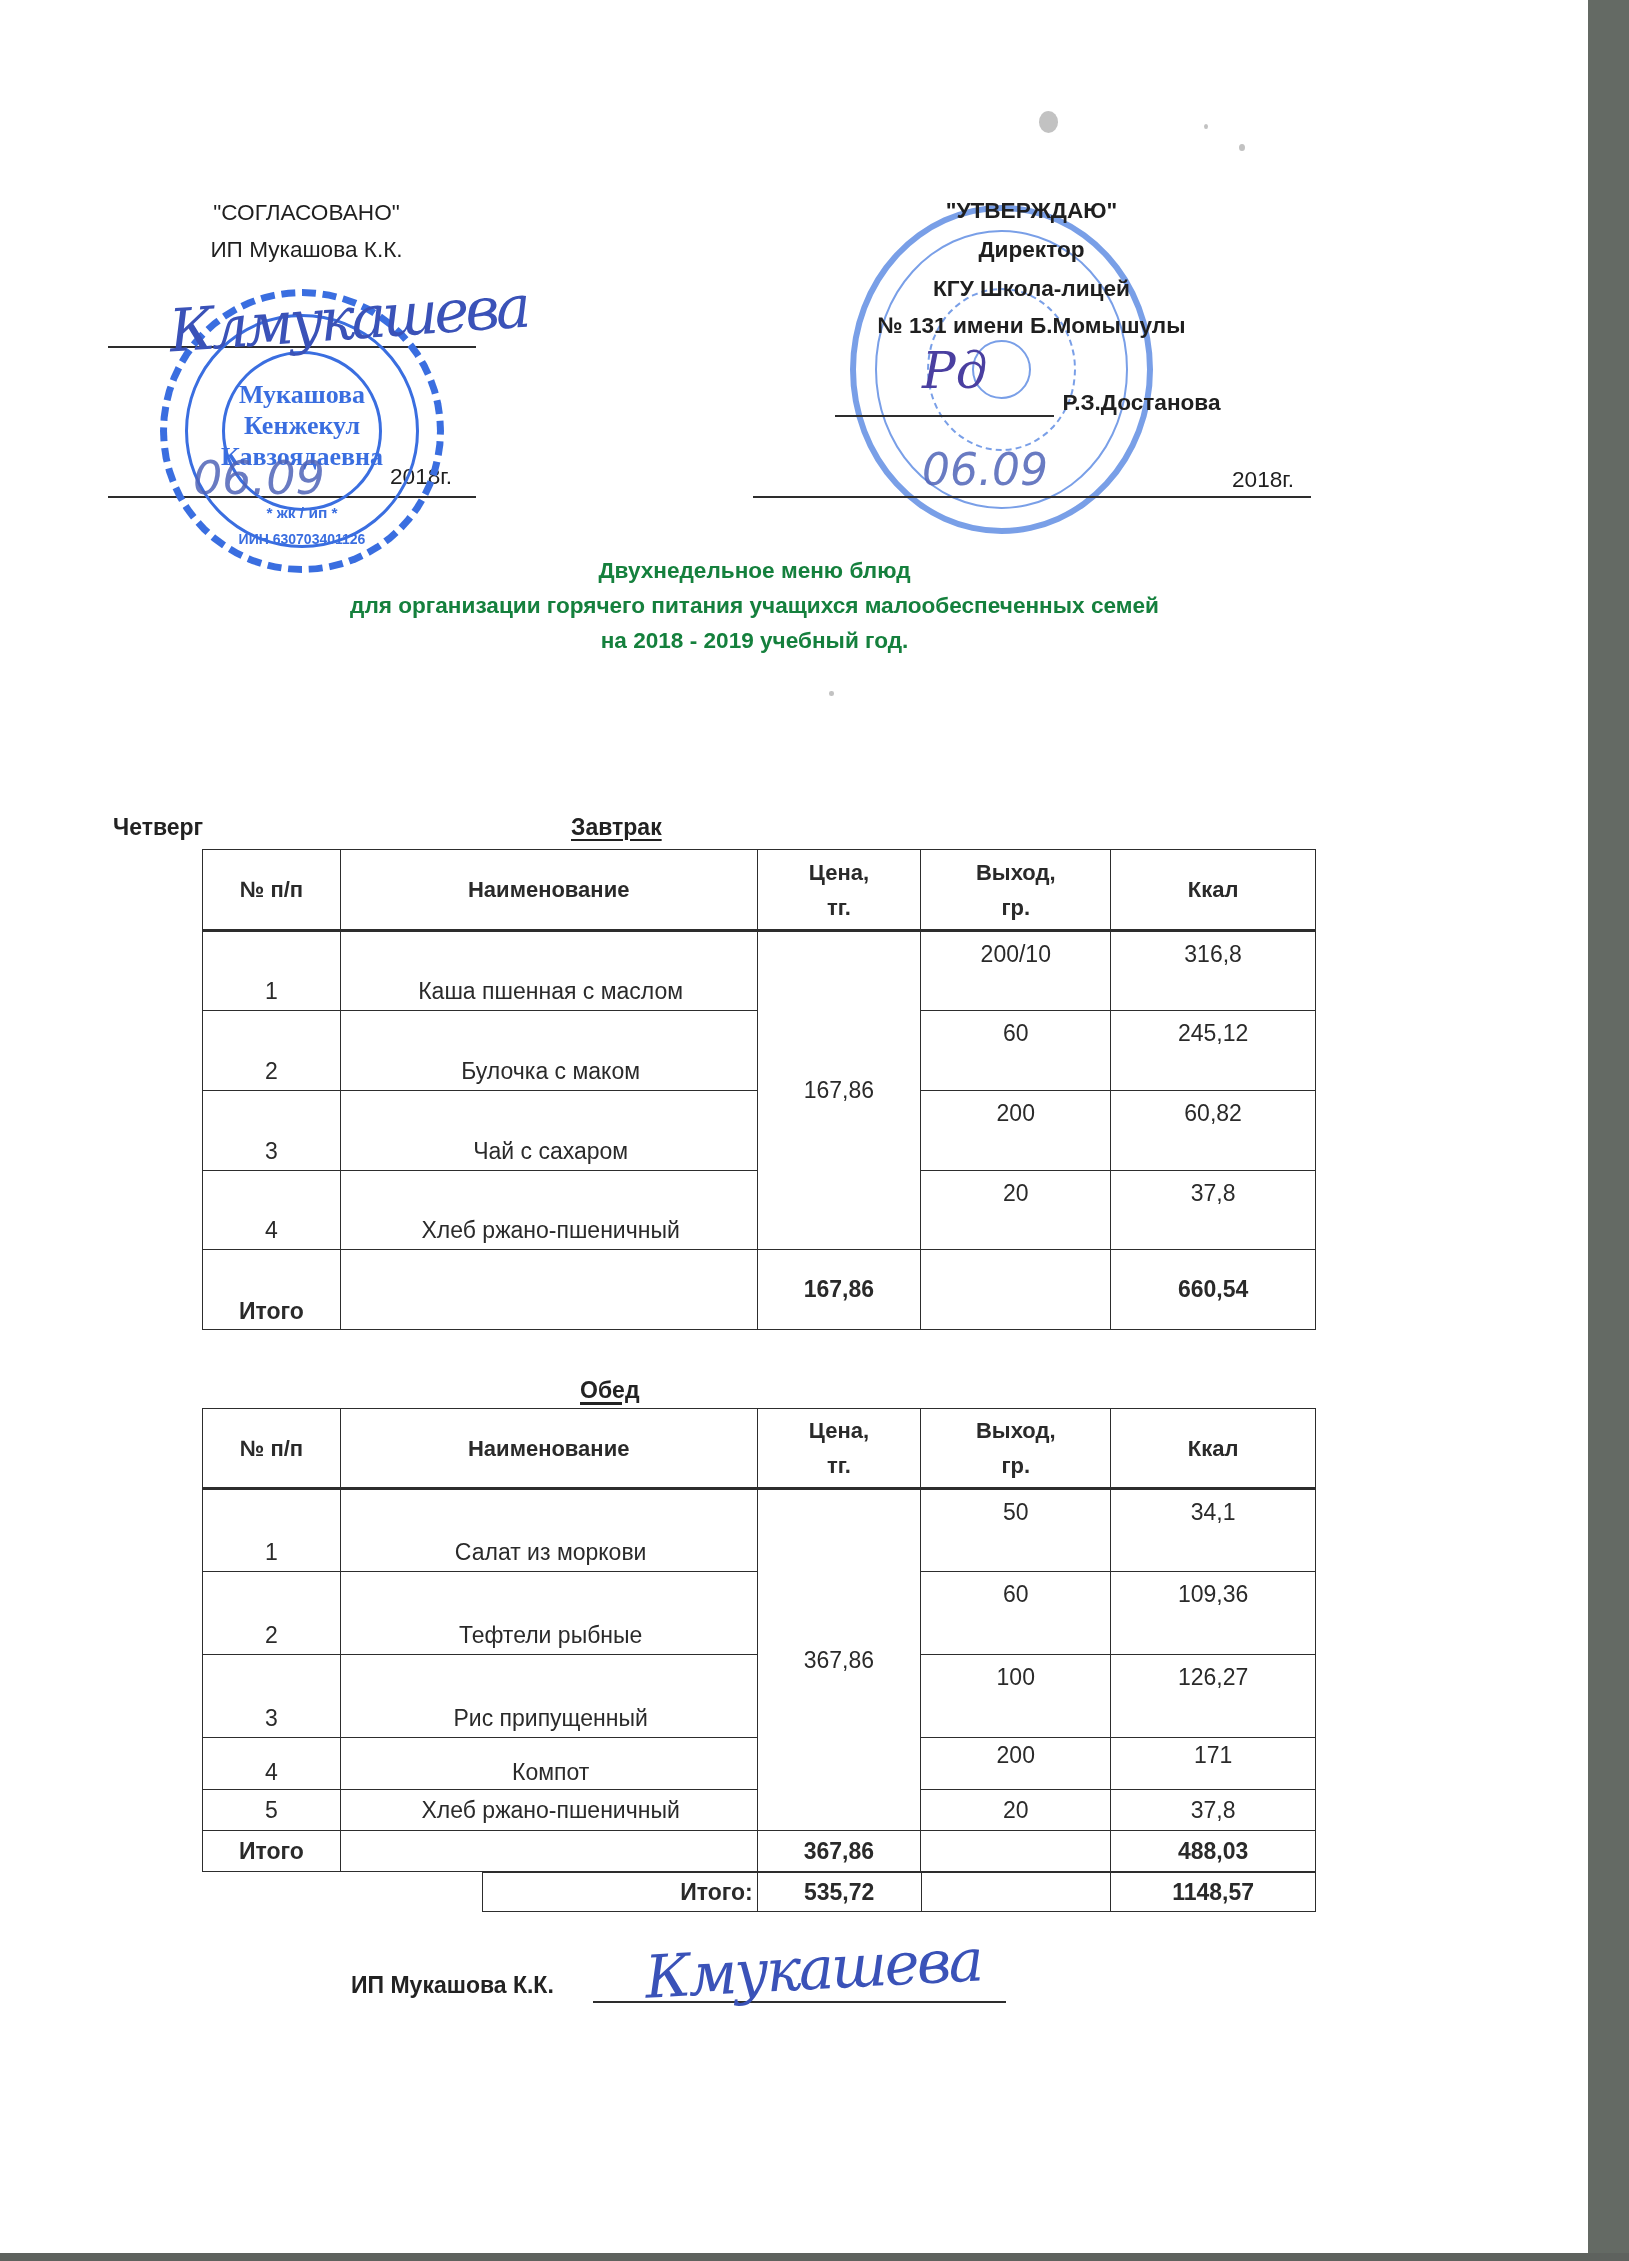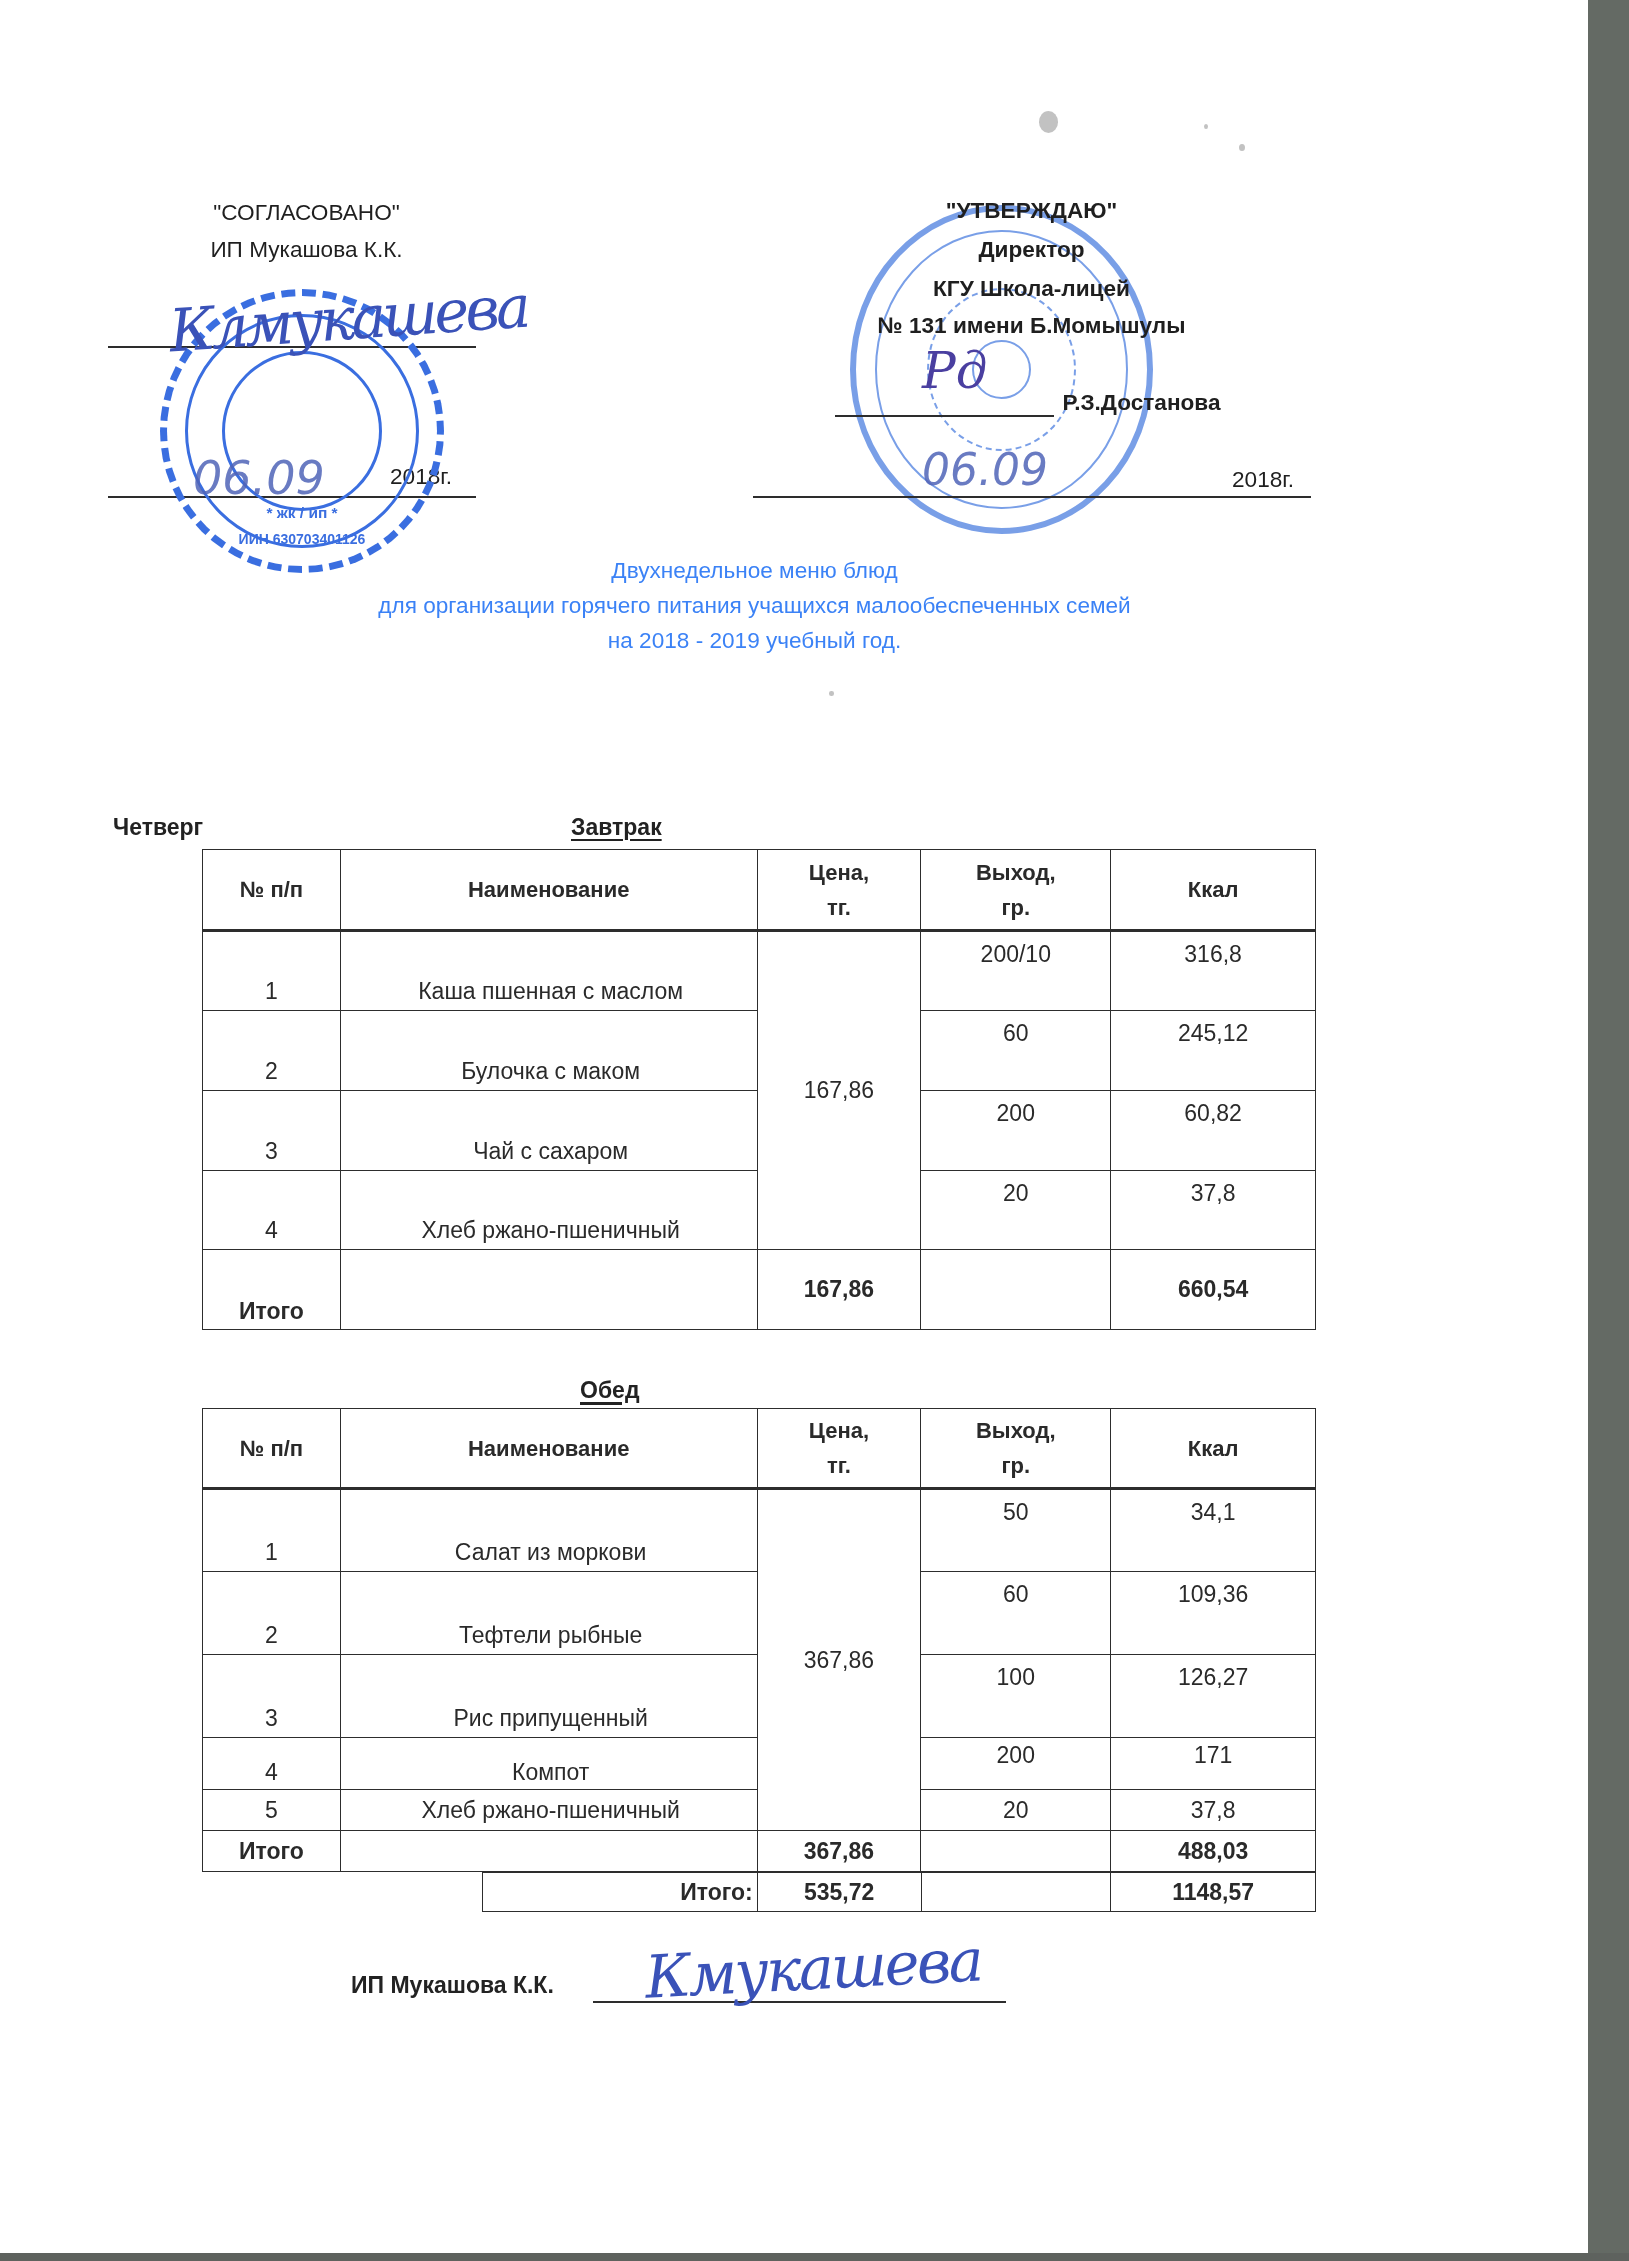--- a/index.html
+++ b/index.html
@@ -11,21 +11,21 @@
   }
   .abs { position: absolute; }
   .scan-edge-right { position: absolute; left: 1588px; top: 0; width: 42px; height: 2261px; background: #646a64; }
   .scan-edge-bottom { position: absolute; left: 0; top: 2253px; width: 1630px; height: 8.4px; background: #5e625e; }
   .speck { position: absolute; border-radius: 50%; background: #9a9a9a; opacity: .6; }
 
   .hdr { position: absolute; text-align: center; font-size: 22.6px; line-height: 28px; color: #1f1f1f; }
   .line { position: absolute; height: 1.9px; background: #2d2d2d; }
   .year { position: absolute; font-size: 22.6px; color: #1f1f1f; }
 
-  .title { position: absolute; left: 0; width: 1509px; text-align: center; font-size: 22.6px; font-weight: normal; line-height: 35px; color: #3b82f6; }
+  .title { position: absolute; left: 0; width: 1509px; text-align: center; font-size: 22.6px; font-weight: bold; line-height: 35px; color: #15803d; }
 
   .section-label { position: absolute; font-size: 23px; font-weight: bold; color: #222; }
   .underline { text-decoration: underline; text-underline-offset: 3.9px; text-decoration-thickness: 2.6px; }
 
   table.menu { position: absolute; border-collapse: collapse; font-size: 23px; color: #2a2a2a; }
   table.menu td, table.menu th { border: 1.9px solid #2d2d2d; padding: 0; }
   table.menu th { font-weight: bold; text-align: center; vertical-align: middle; font-size: 22px; line-height: 35px; }
   table.menu td.num { text-align: center; vertical-align: bottom; padding-bottom: 5.2px; }
   table.menu td.name { text-align: center; vertical-align: bottom; padding-left: 3.9px; padding-bottom: 5.2px; }
   table.menu td.price { text-align: center; vertical-align: middle; }
@@ -54,20 +54,25 @@
 <div>
   <div class="hdr" style="left:155px;top:199px;width:303px;">"СОГЛАСОВАНО"</div>
   <div class="hdr" style="left:155px;top:236px;width:303px;">ИП Мукашова К.К.</div>
   <div class="line" style="left:108px;top:346px;width:368px;"></div>
   <div class="year" style="left:390px;top:464px;">2018г.</div>
   <div class="line" style="left:108px;top:496px;width:368px;"></div>
 
   <div class="stamp" style="left:160px;top:289px;width:284px;height:284px;border:7.7px dashed #3a6ee0;box-sizing:border-box;">
     <div style="position:absolute;left:18px;top:18px;right:18px;bottom:18px;border:3.2px solid #3a6ee0;border-radius:50%;"></div>
     <div style="position:absolute;left:55px;top:55px;right:55px;bottom:55px;border:3.2px solid #3a6ee0;border-radius:50%;"></div>
+    <div style="position:absolute;left:0;right:0;top:83px;text-align:center;font-family:'Liberation Serif',serif;font-weight:bold;font-size:26px;line-height:31px;color:#3a6ee0;">
+      <div>Мукашова</div>
+      <div>Кенжекул</div>
+      <div>Кавзоядаевна</div>
+    </div>
     <div style="position:absolute;left:0;right:0;bottom:44px;text-align:center;font-size:15.5px;font-weight:bold;color:#3a6ee0;">* жк / ип *</div>
     <div style="position:absolute;left:0;right:0;bottom:19.3px;text-align:center;font-size:14px;font-weight:bold;color:#3a6ee0;">ИИН 630703401126</div>
   </div>
   <div class="sig" style="left:169px;top:284px;font-size:59px;letter-spacing:-3.9px;transform:rotate(-4deg);">Клмукашева</div>
   <div class="handdate" style="left:193px;top:451px;font-size:46px;">06.09</div>
 </div>
 
 <div>
 
   <div class="stamp" style="left:850px;top:205px;width:303px;height:329px;border:6.4px solid #4d7fe0;box-sizing:border-box;opacity:.75;">

